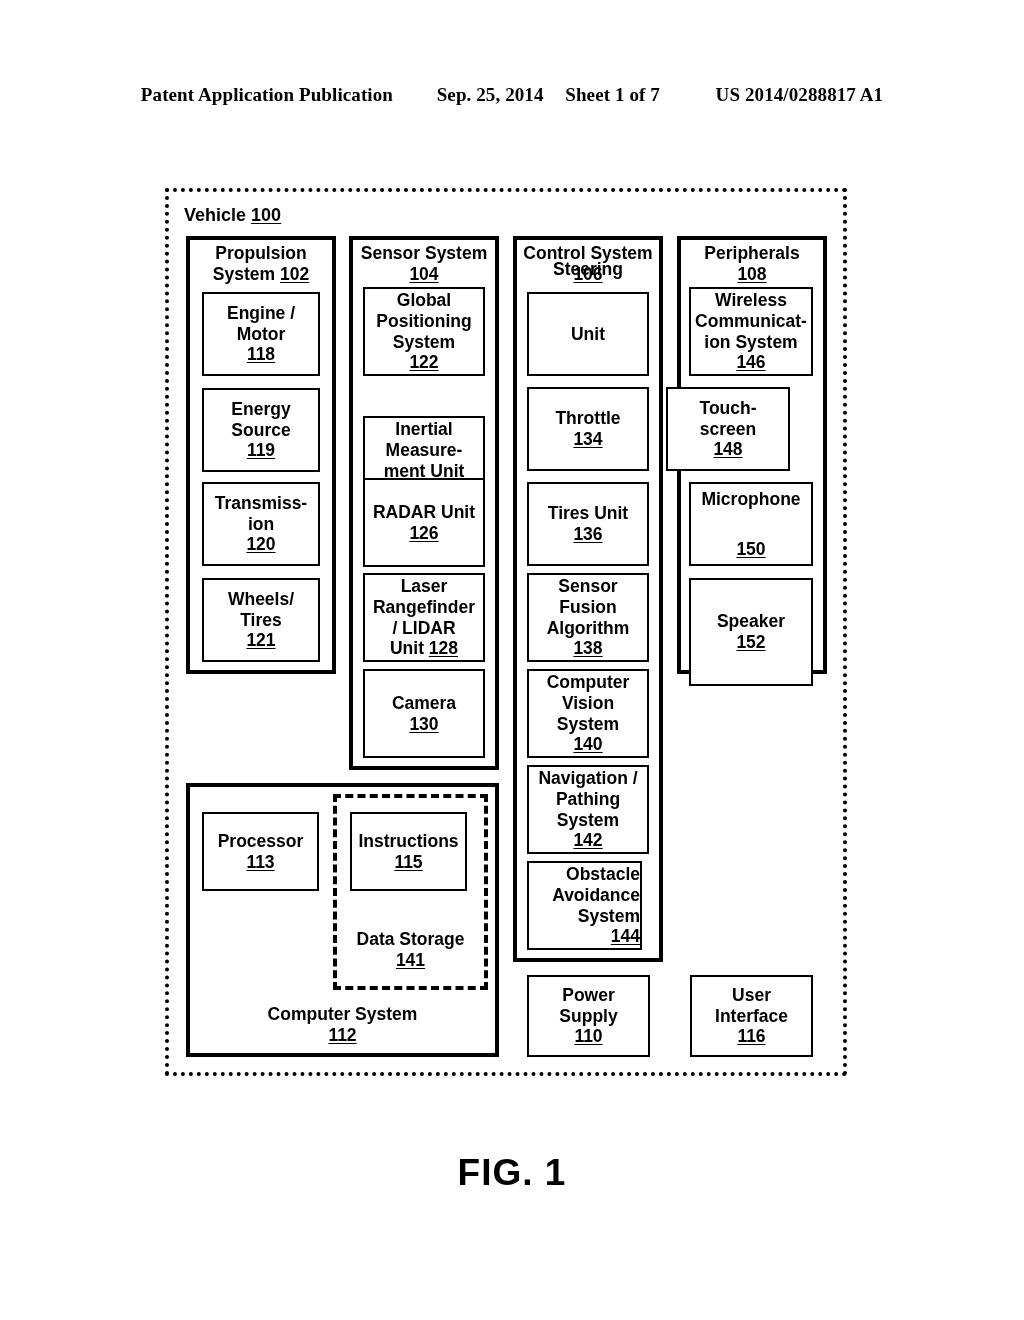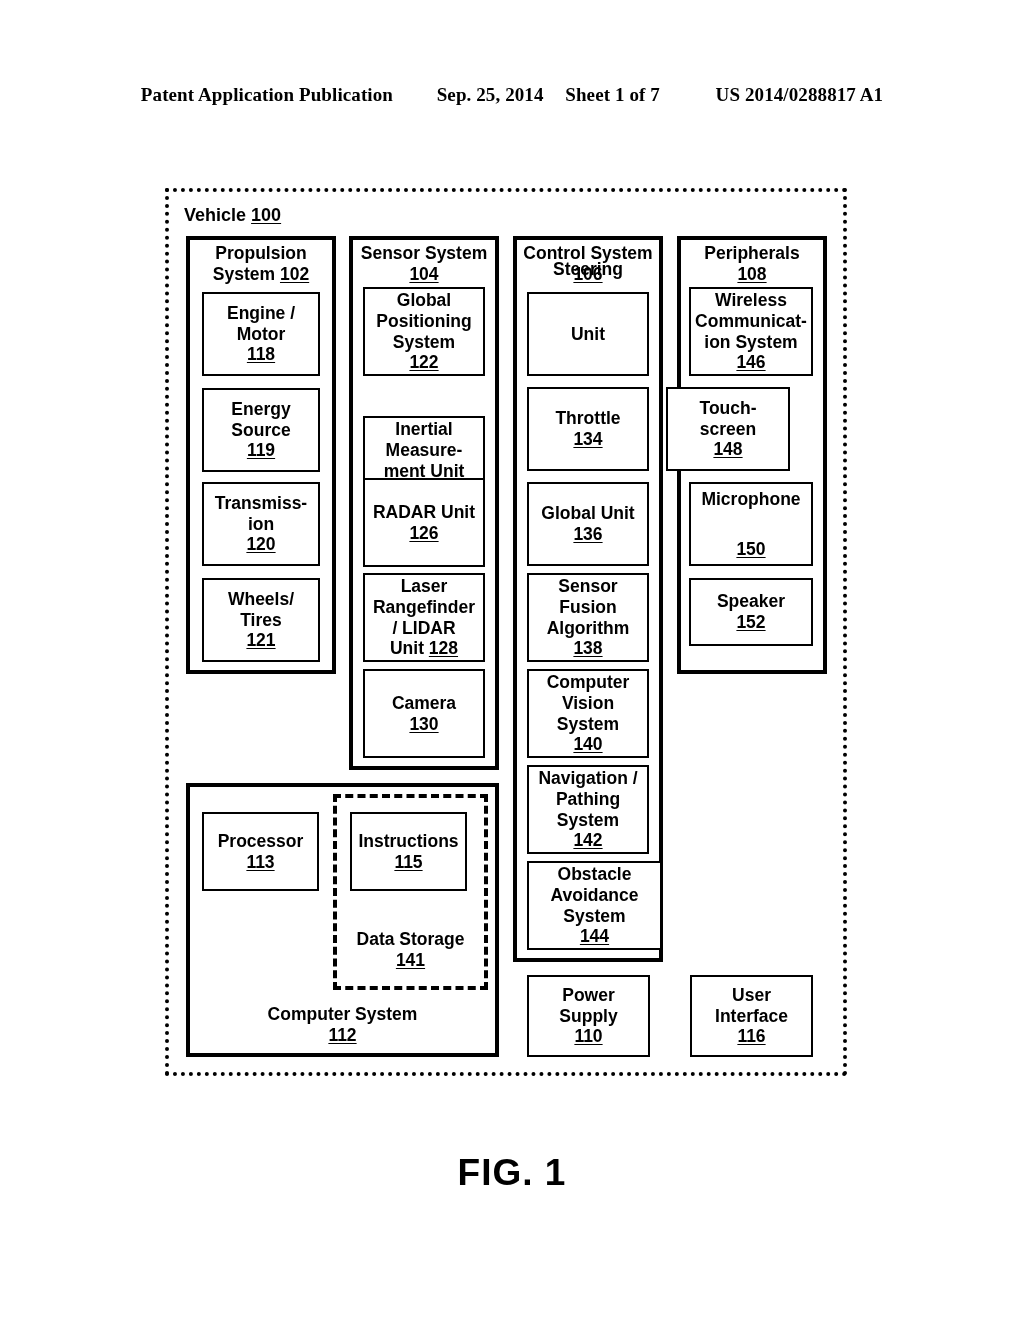--- a/index.html
+++ b/index.html
@@ -208,21 +208,21 @@
   <span class="blk">Unit</span>
   <span class="blk ref">132</span>
 </div>
 
 <div class="leaf-box" style="left:527px; top:387px; width:122px; height:84px;">
   <span class="blk">Throttle</span>
   <span class="blk ref">134</span>
 </div>
 
 <div class="leaf-box" style="left:527px; top:482px; width:122px; height:84px;">
-  <span class="blk">Global Unit</span>
+  <span class="blk">Tires Unit</span>
   <span class="blk ref">136</span>
 </div>
 
 <div class="leaf-box" style="left:527px; top:573px; width:122px; height:89px;">
   <span class="blk">Sensor</span>
   <span class="blk">Fusion</span>
   <span class="blk">Algorithm</span>
   <span class="blk ref">138</span>
 </div>
 
@@ -233,21 +233,21 @@
   <span class="blk ref">140</span>
 </div>
 
 <div class="leaf-box" style="left:527px; top:765px; width:122px; height:89px;">
   <span class="blk">Navigation /</span>
   <span class="blk">Pathing</span>
   <span class="blk">System</span>
   <span class="blk ref">142</span>
 </div>
 
-<div class="leaf-box" style="left:527px; top:861px; width:135px; height:89px;">
+<div class="leaf-box" style="left:527px; top:861px; width:115px; height:89px;align-items:flex-end;">
   <span class="blk">Obstacle</span>
   <span class="blk">Avoidance</span>
   <span class="blk">System</span>
   <span class="blk ref">144</span>
 </div>
 
 <div class="group-box" style="left:677px; top:236px; width:150px; height:438px;"></div>
 <div class="group-title" style="left:677px; top:243px; width:150px;">
   <span class="blk">Peripherals</span>
   <span class="blk ref">108</span>
@@ -264,21 +264,21 @@
   <span class="blk">Touch-</span>
   <span class="blk">screen</span>
   <span class="blk ref">148</span>
 </div>
 
 <div class="leaf-box" style="left:689px; top:482px; width:124px; height:84px;gap:29px;">
   <span class="blk">Microphone</span>
   <span class="blk ref">150</span>
 </div>
 
-<div class="leaf-box" style="left:689px; top:578px; width:124px; height:68px;">
+<div class="leaf-box" style="left:689px; top:578px; width:124px; height:108px;">
   <span class="blk">Speaker</span>
   <span class="blk ref">152</span>
 </div>
 
 <div class="group-box" style="left:186px; top:783px; width:313px; height:274px;"></div>
 
 <div class="dashed-box" style="left:333px; top:794px; width:155px; height:196px;"></div>
 
 <div class="leaf-box" style="left:202px; top:812px; width:117px; height:79px;">
   <span class="blk">Processor</span>

